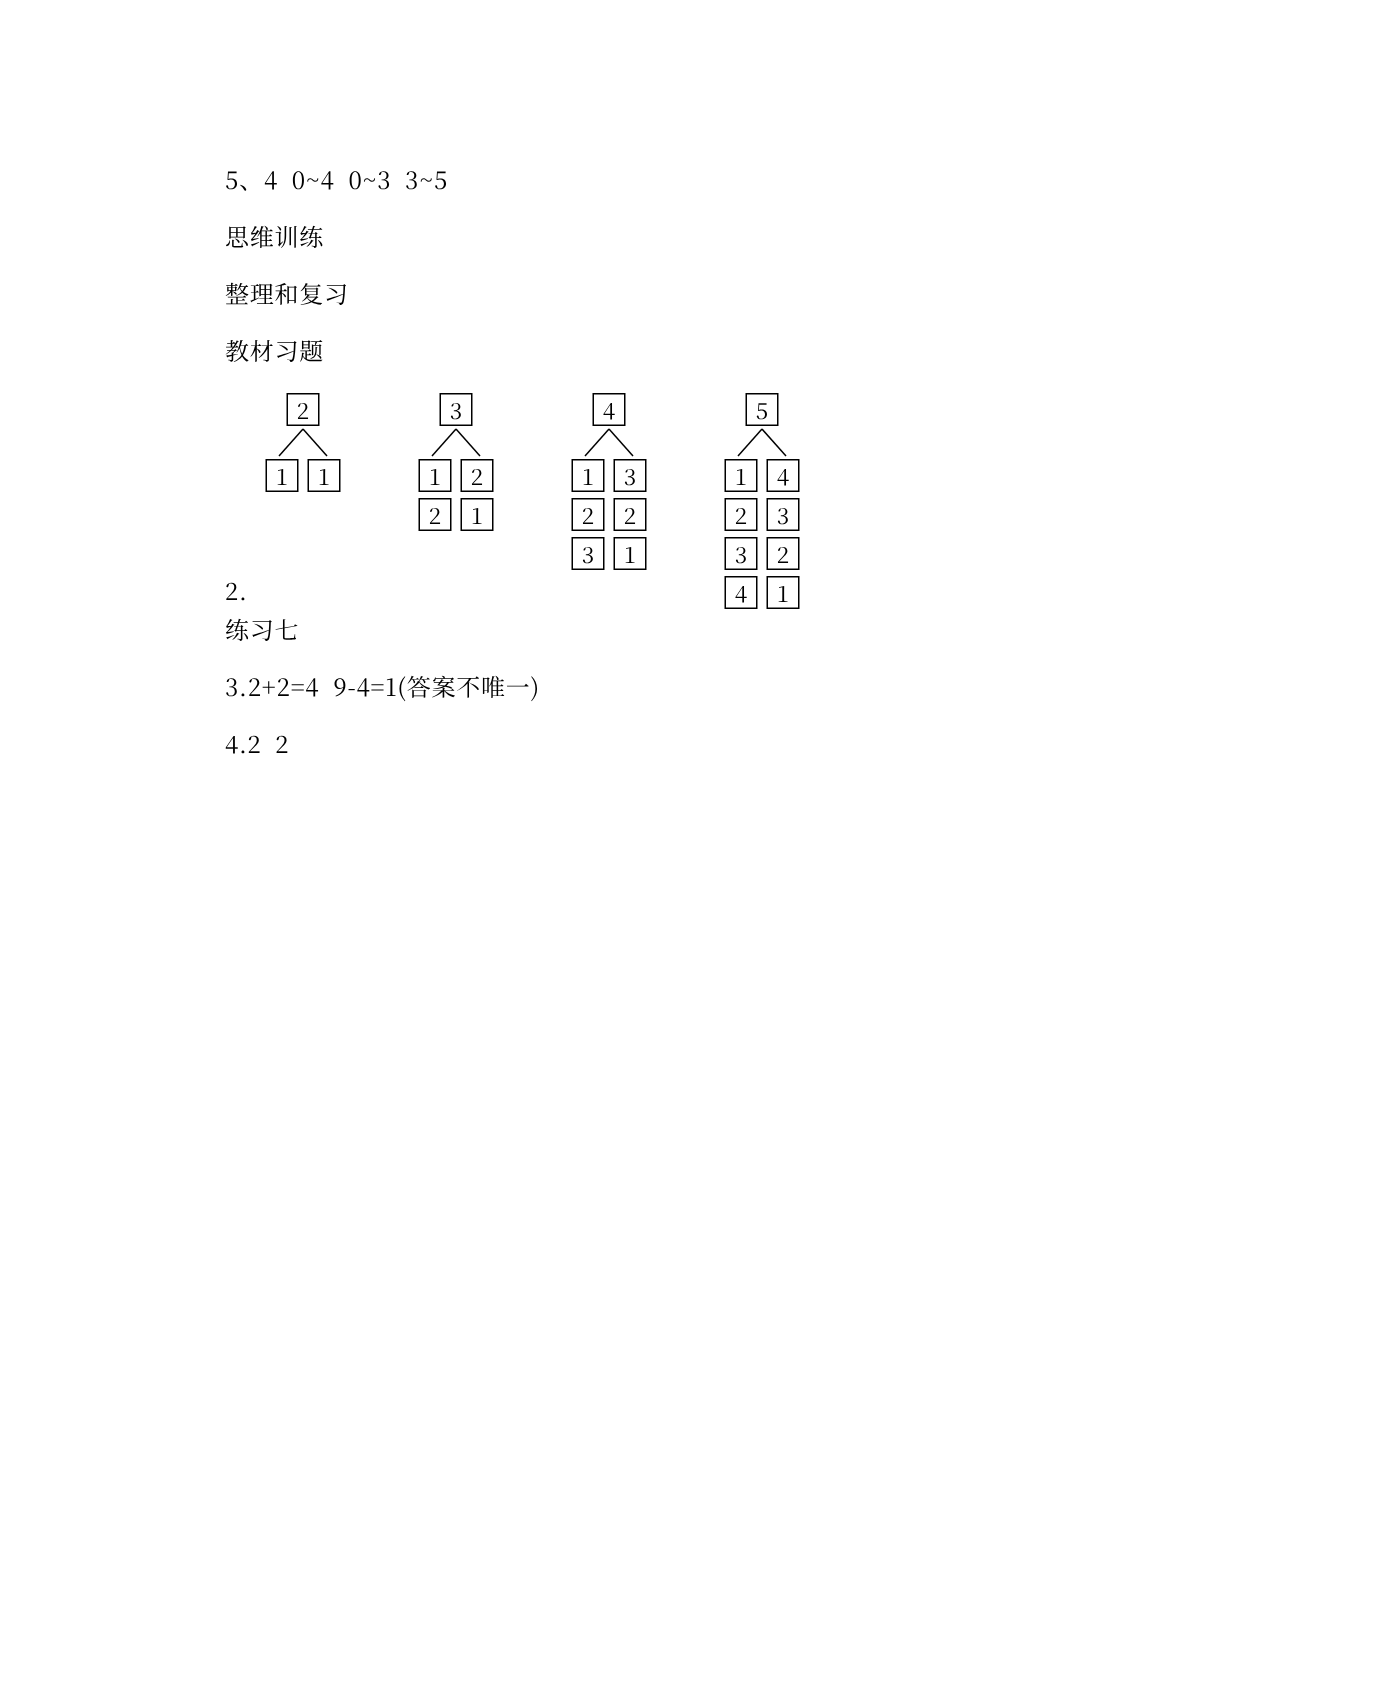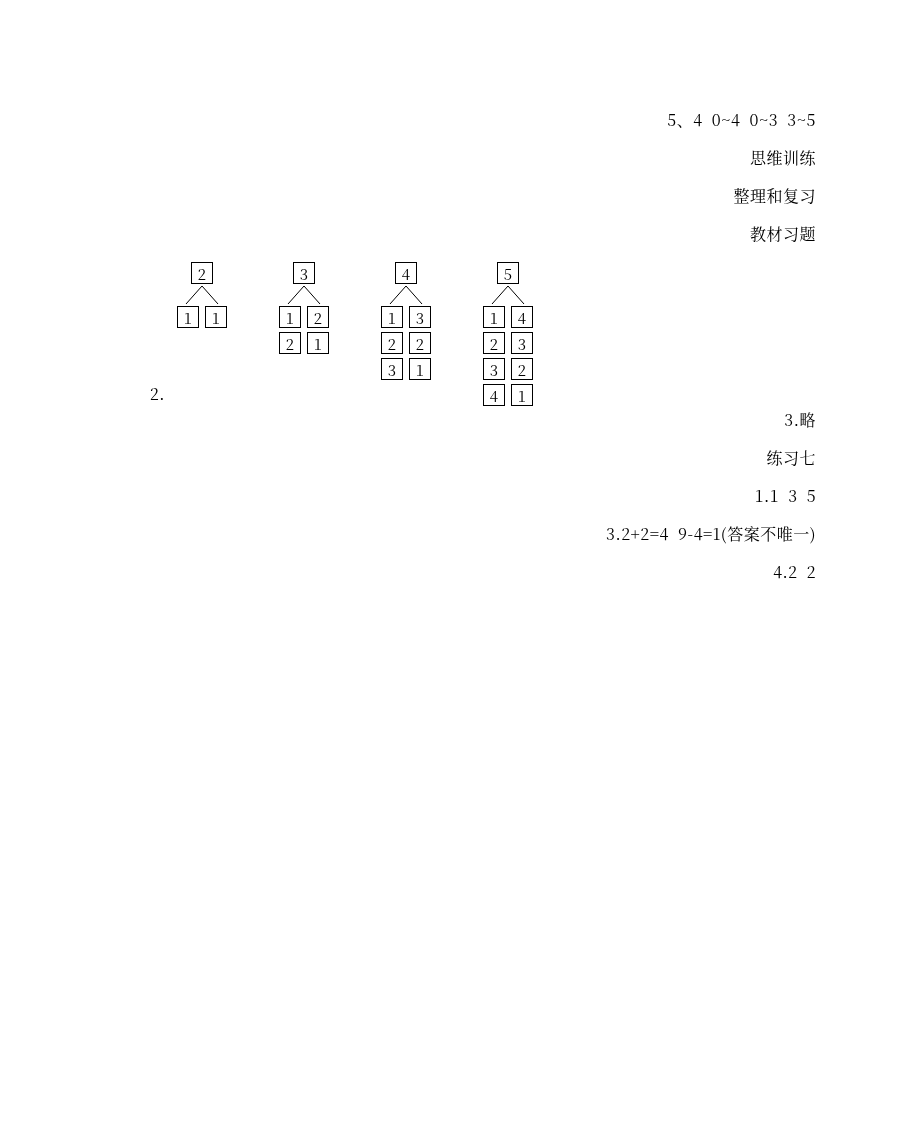--- a/index.html
+++ b/index.html
@@ -10,21 +10,20 @@
       font-size: 16px;
       color: #000;
       line-height: 1.0;
     }
     .page {
       width: 828px;
       min-height: 1124px;
       padding: 112px 12px 0 150px;
       box-sizing: border-box;
       position: relative;
-      text-align: right;
     }
     .textline {
       margin-bottom: 22px;
       letter-spacing: 0.5px;
       white-space: pre;
       font-size: 16px;
     }
 
     
     .decomp-row {
@@ -180,19 +179,17 @@
             <div class="numbox">1</div>
           </div>
         </div>
       </div>
 
     </div>
 
     <div class="textline" style="position:absolute; left:0; bottom:4px; margin:0;">2.</div>
   </div>
 
-  <div class="textline">3.略</div>
   <div class="textline">练习七</div>
-  <div class="textline">1.1  3  5</div>
   <div class="textline">3.2+2=4  9-4=1(答案不唯一)</div>
   <div class="textline">4.2  2</div>
 
 </div>
 
 </body></html>

